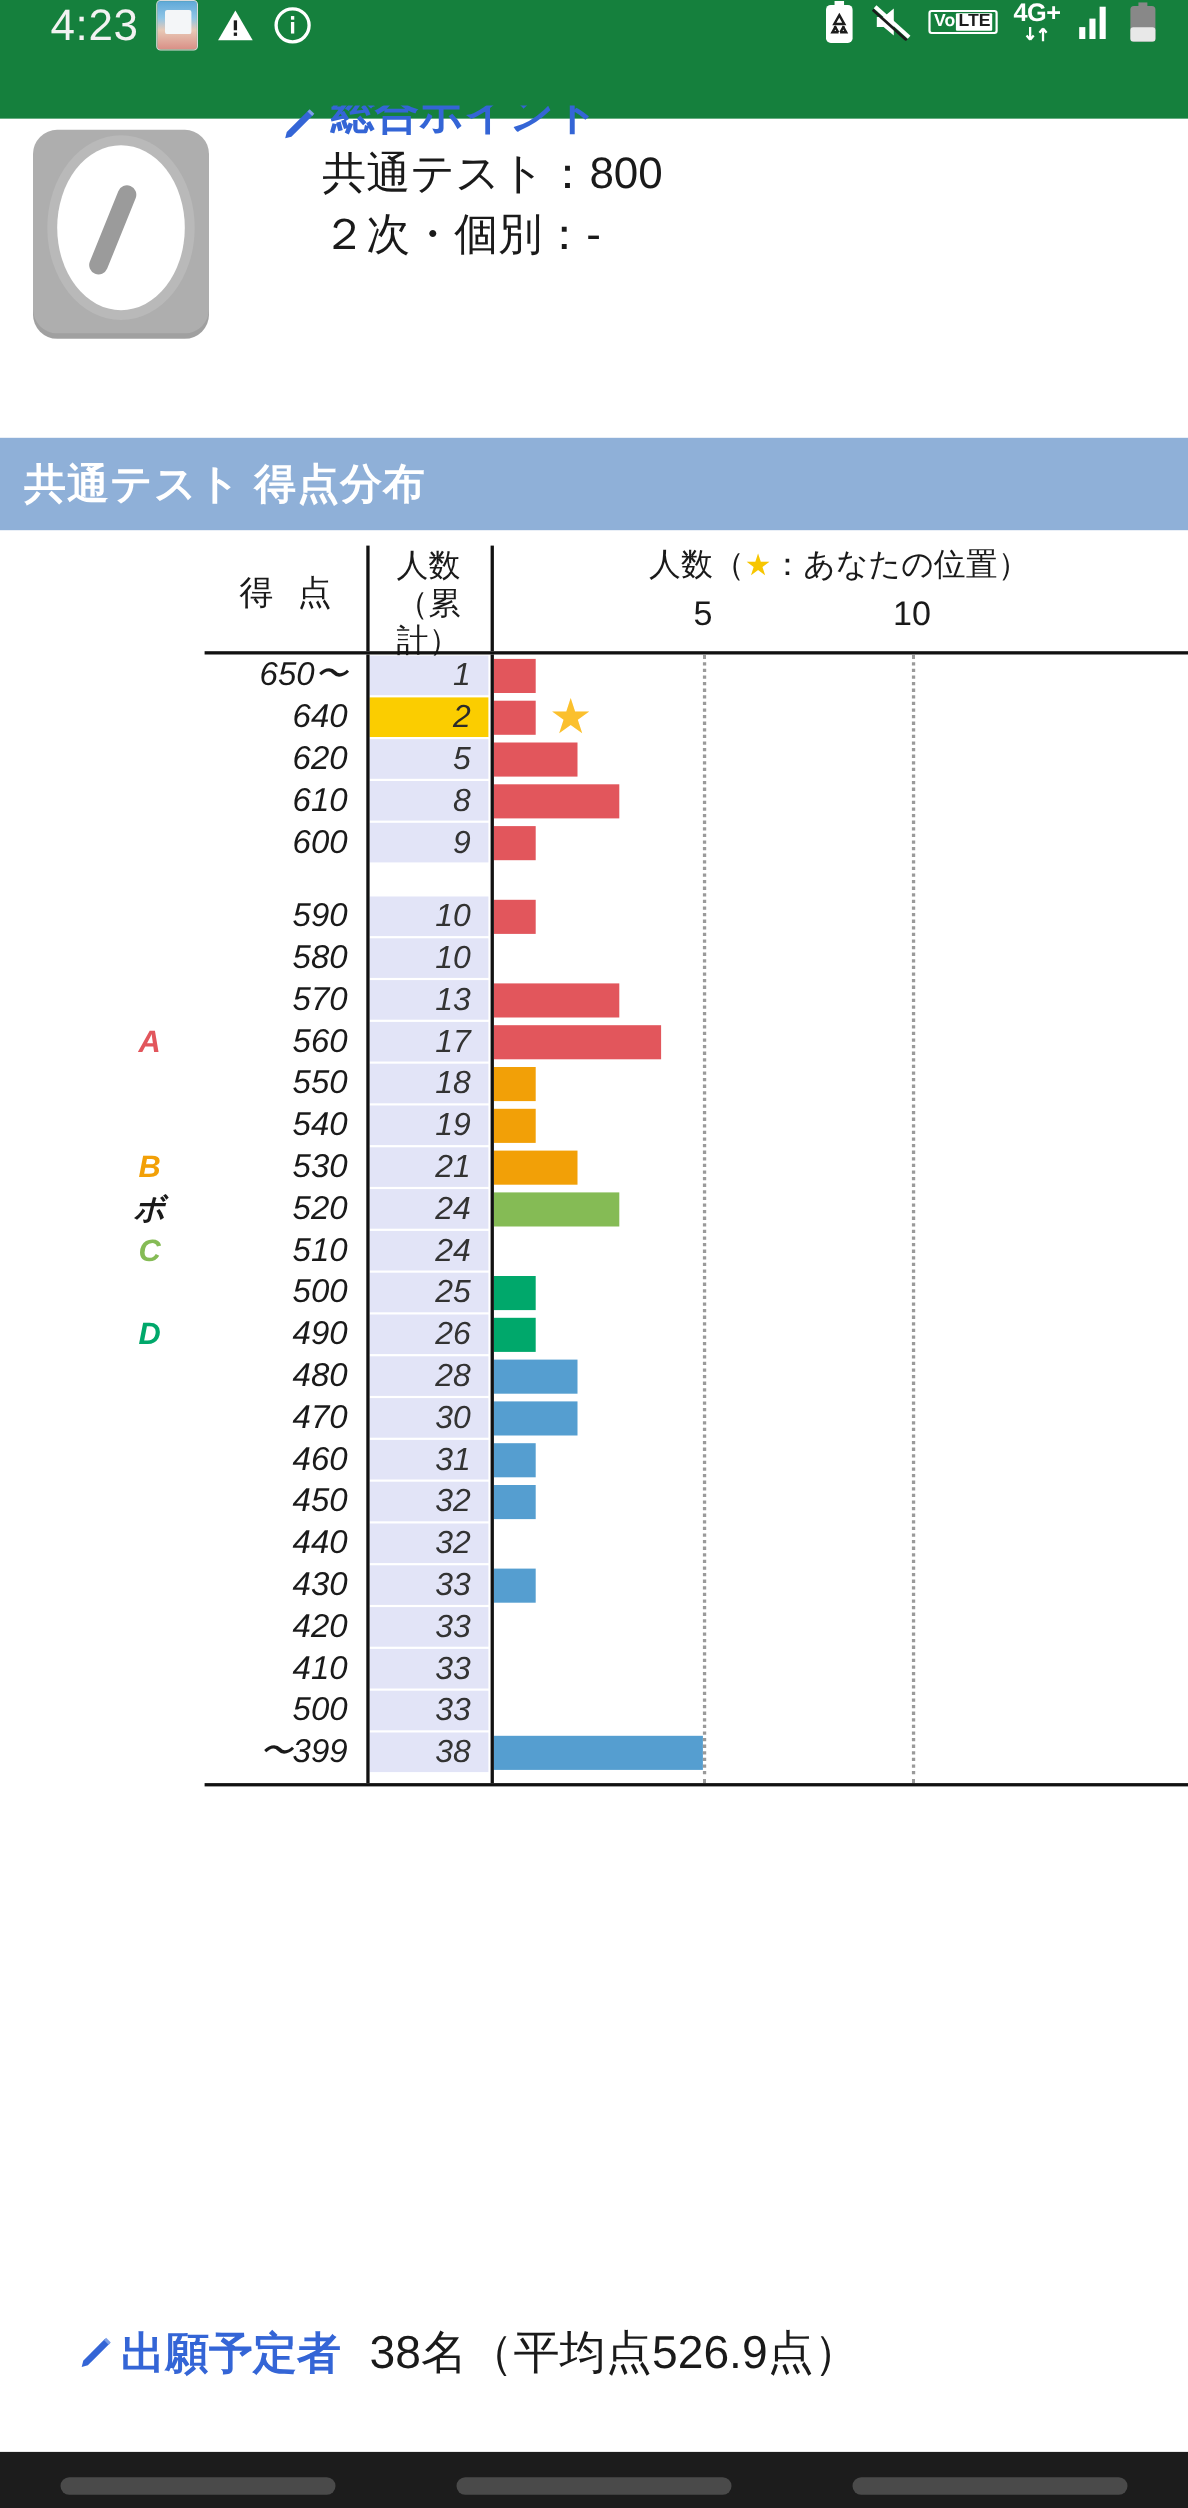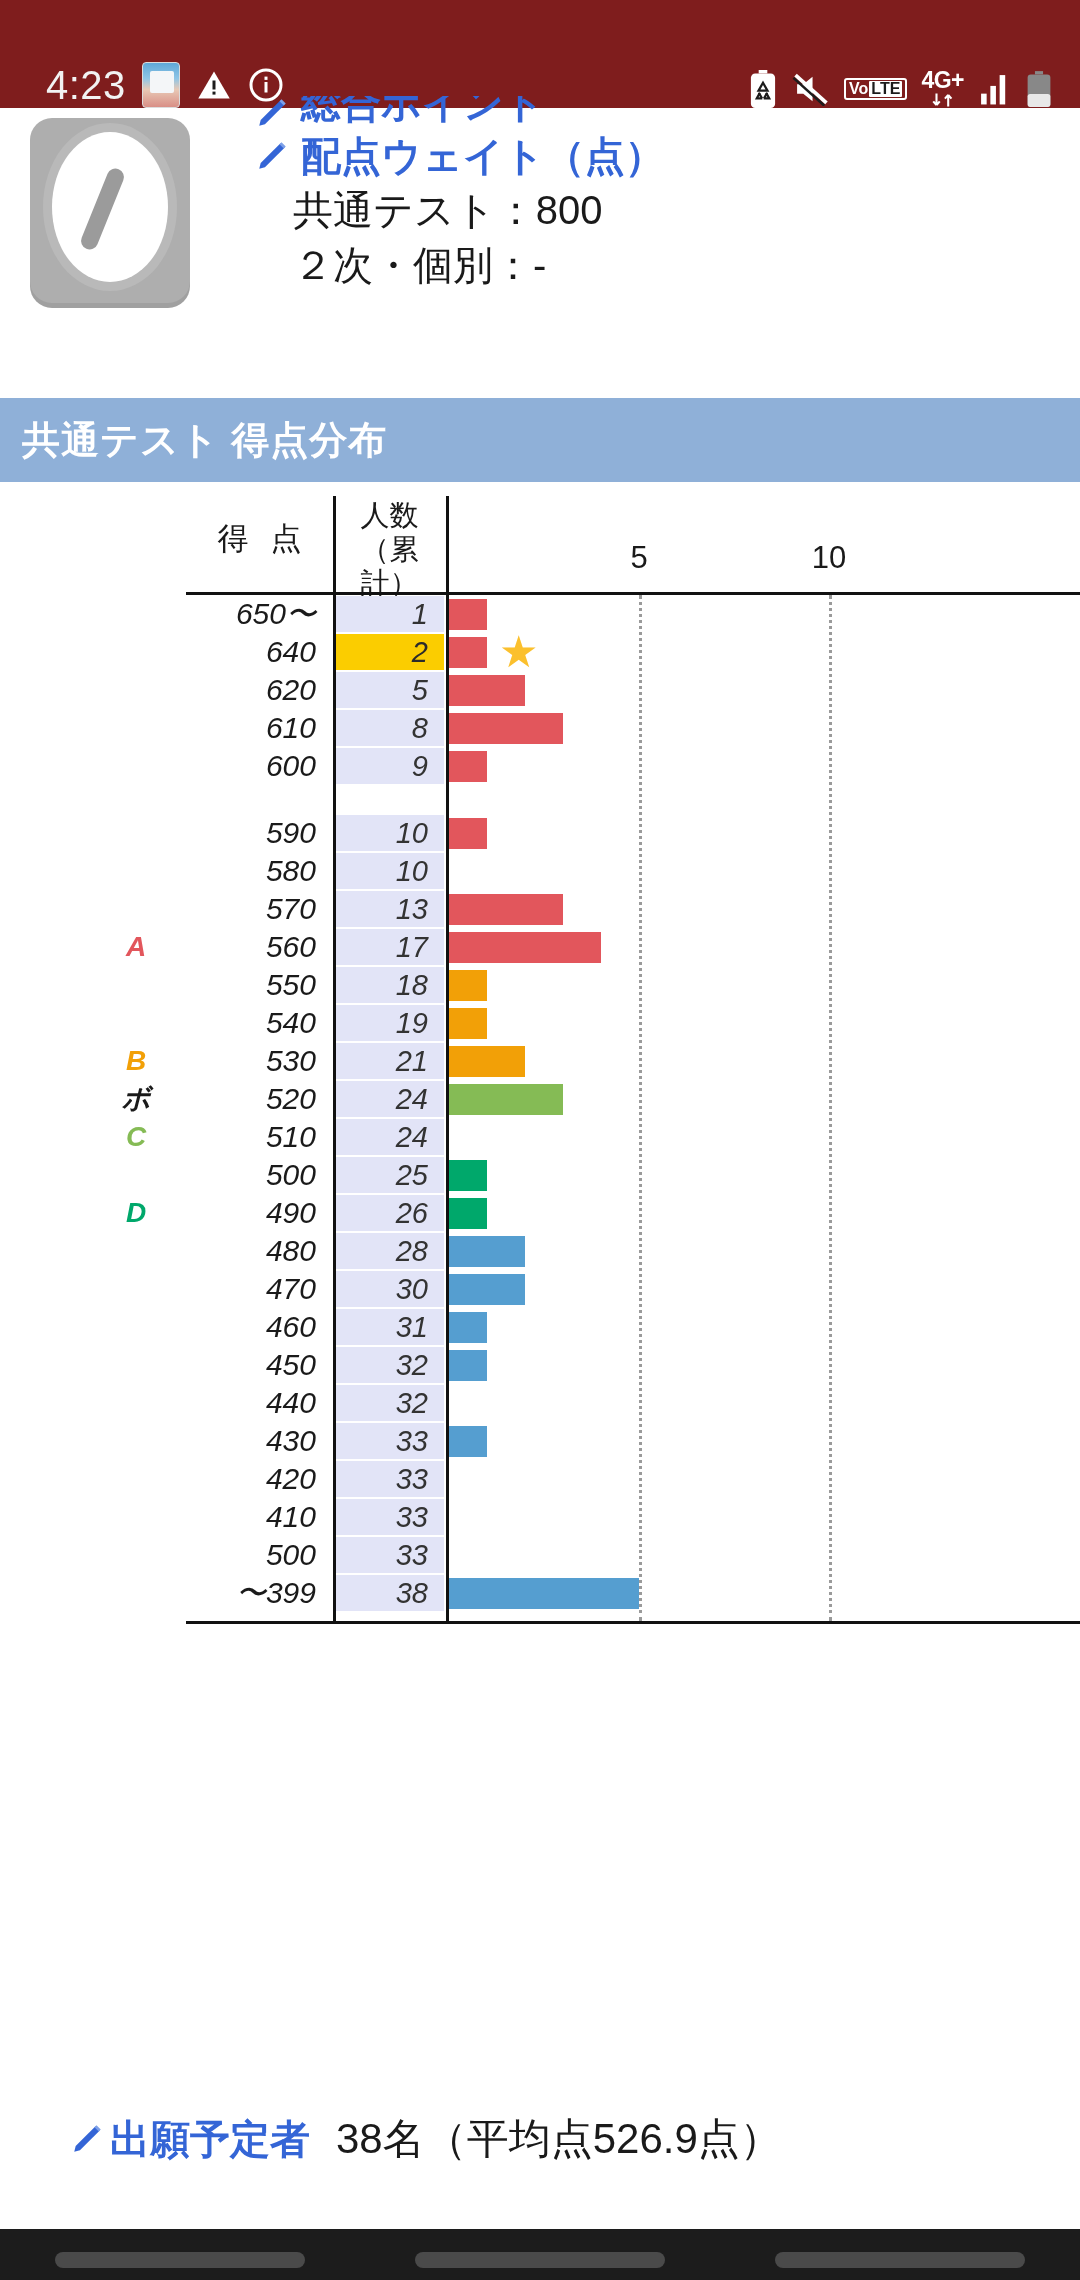--- a/index.html
+++ b/index.html
@@ -7,22 +7,22 @@
     width:1080px; height:2280px;
     background:#ffffff;
     font-family:"Liberation Sans","DejaVu Sans",sans-serif;
     overflow:hidden;
   }
   #root { position:relative; width:1080px; height:2280px; background:#fff; }
 
   
   .statusbar{
     position:absolute; top:0; left:0; width:1080px; height:108px;
-    background:#7f1d1d; color:#fff;
-    display:flex; align-items:flex-end; justify-content:space-between;
+    background:#15803d; color:#fff;
+    display:flex; align-items:flex-start; justify-content:space-between;
     padding:0 28px 0 46px;
   }
   .sb-left{ display:flex; align-items:center; gap:16px; }
   .sb-time{ font-size:40px; letter-spacing:.5px; font-weight:400; color:#f2f2f2;}
   .sb-thumb{
     width:38px;height:46px;border-radius:4px;border:1.5px solid #dcdcdc;
     background:linear-gradient(#5fa8d8 0%,#8fc5e6 35%,#e8c9b6 60%,#d98f86 100%);
     position:relative; overflow:hidden;
   }
   .sb-thumb::after{content:"";position:absolute;left:7px;top:8px;width:24px;height:22px;
@@ -192,44 +192,40 @@
     <div class="topblock">
       <div class="medal"></div>
       <div class="toplines">
         <div class="tl-row tl-clip">
           <svg class="pencil" viewBox="0 0 24 24">
             <path d="M3 21l4-1L21 6l-3-3L4 17z" fill="#3465d6"></path>
             <path d="M18 3l3 3" stroke="#7da0e8" stroke-width="2"></path>
           </svg>
           <span class="tl-link">総合ポイント</span>
         </div>
-        <div class="tl-row">
-          <svg class="pencil" viewBox="0 0 24 24">
-            <path d="M3 21l4-1L21 6l-3-3L4 17z" fill="#3465d6"></path>
-            <path d="M18 3l3 3" stroke="#7da0e8" stroke-width="2"></path>
-          </svg>
-          <span class="tl-link">配点ウェイト（点）</span>
-        </div>
         <div class="tl-txt">共通テスト：800</div>
         <div class="tl-txt">２次・個別：-</div>
       </div>
     </div>
 
     <div class="banner-wrap">
       <div class="banner">共通テスト  得点分布</div>
     </div>
 
     <div class="chart">
       <div class="chart-inner" id="chart-inner">
 
         <div class="chead">
           <div class="h-score">得点</div>
           <div class="h-cnt">
             <div>人数</div>
             <div>（累計）</div>
+          </div>
+          <div class="h-axis-title">
+            <span>人数（</span><span class="star">★</span><span>：あなたの位置）</span>
           </div>
           <div class="vline vl1"></div>
           <div class="vline vl2"></div>
           <div id="ticks">
               <div class="tick" style="left: 453px;">5</div>
               <div class="tick" style="left: 643px;">10</div>
             </div>
         </div>
 
         <div class="rows" id="rows" style="height: 1035px;">

